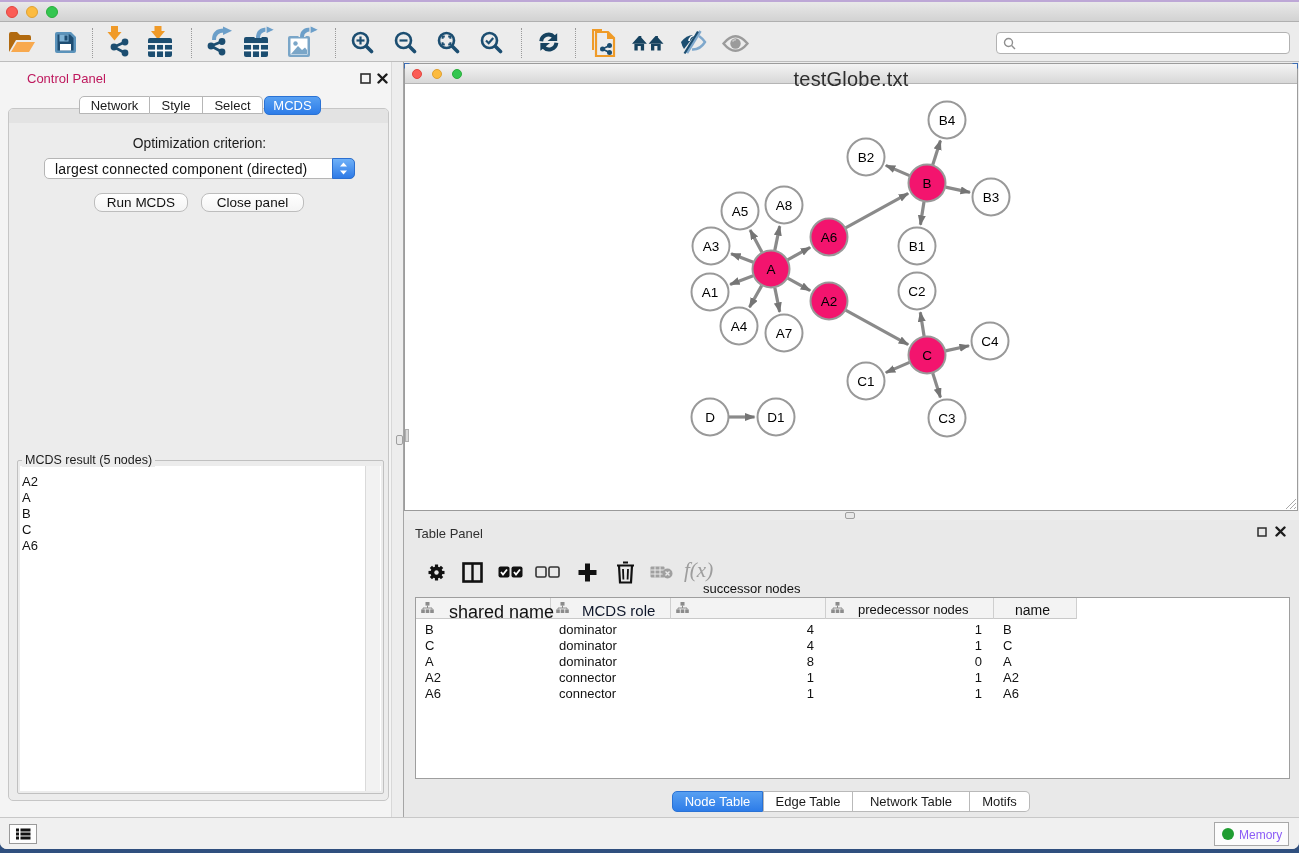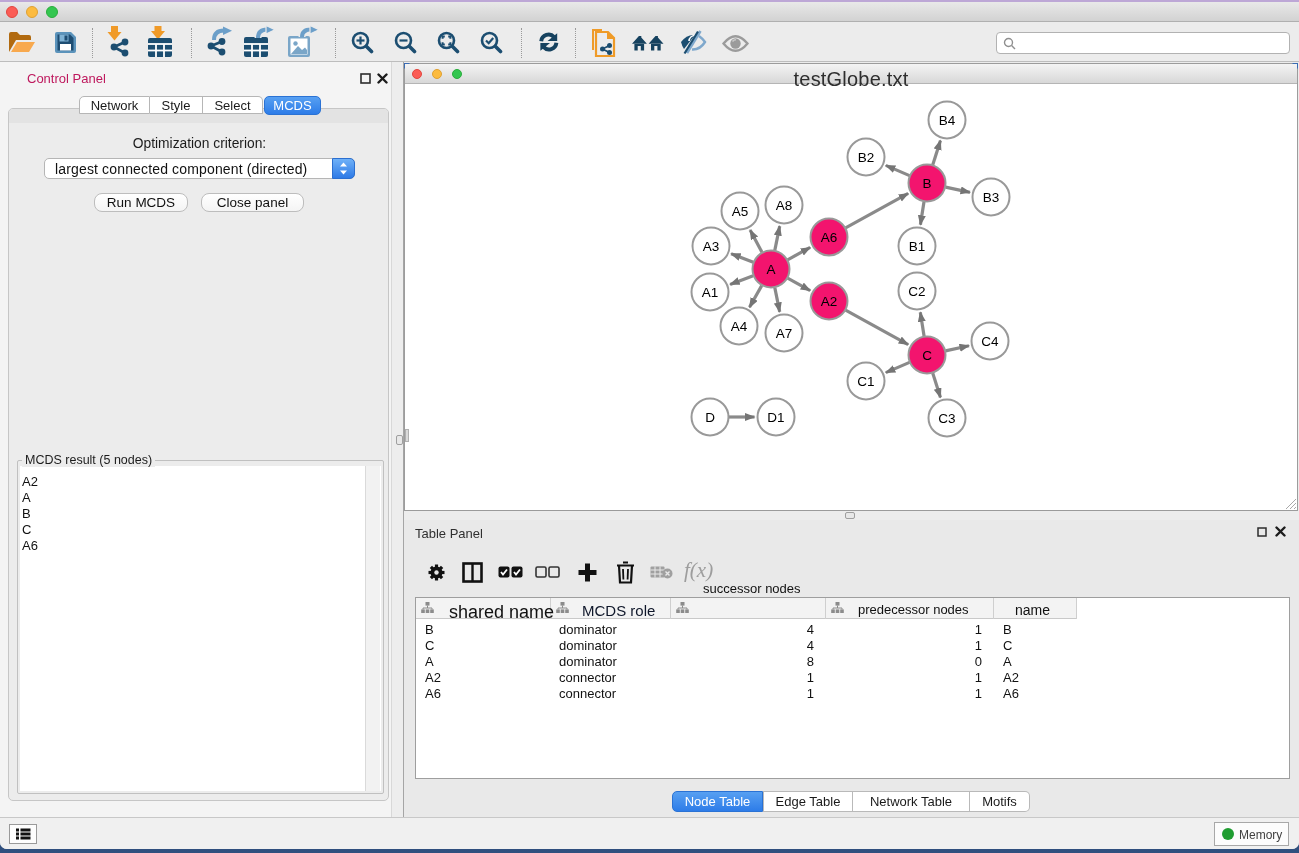--- a/index.html
+++ b/index.html
@@ -465,15 +465,15 @@
       <rect x="0" y="0.5" width="3" height="3"></rect>
         <rect x="0" y="4.5" width="3" height="3"></rect>
         <rect x="0" y="8.5" width="3" height="3"></rect>
       <rect x="4.5" y="0.5" width="10" height="3"></rect>
         <rect x="4.5" y="4.5" width="10" height="3"></rect>
         <rect x="4.5" y="8.5" width="10" height="3"></rect>
     </g>
   </svg>
   <div class="abs" style="left:1214px; top:822px; width:75px; height:24px; background:#fcfcfc; border:1px solid #a8a8a8;"></div>
   <div class="abs" style="left:1222px; top:828px; width:12px; height:12px; border-radius:50%; background:#1f9d31;"></div>
-  <div class="abs" style="left:1239px; top:828px; font-size:12px; color:#404040;">Memory</div>
+  <div class="abs" style="left:1239px; top:828px; font-size:12px; color:#8b5cf6;">Memory</div>
 </div>
 <div id="purple"></div>
 
 </body></html>

